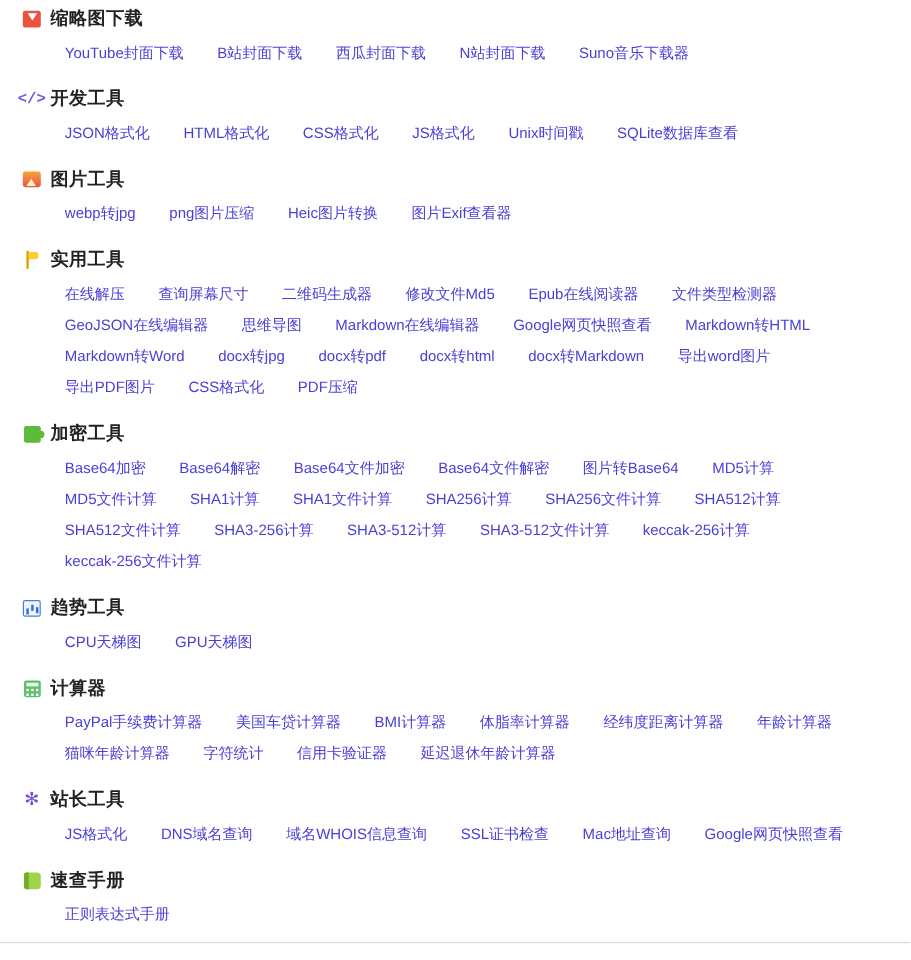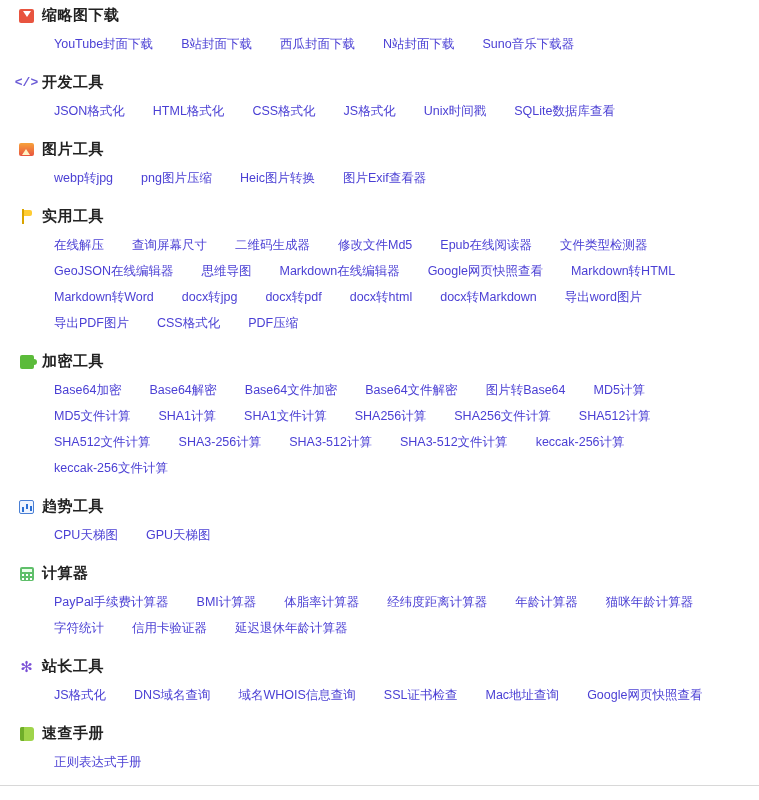--- a/index.html
+++ b/index.html
@@ -310,20 +310,21 @@
       </div>
       <div class="section">
         <div class="section-header">
           <span class="sec-icon">
             <span class="ic-calc"></span>
           </span>
           <span class="section-title">计算器</span>
         </div>
         <div class="links">
           <a class="link" href="#">PayPal手续费计算器</a>
+          <a class="link" href="#">美国车贷计算器</a>
           <a class="link" href="#">BMI计算器</a>
           <a class="link" href="#">体脂率计算器</a>
           <a class="link" href="#">经纬度距离计算器</a>
           <a class="link" href="#">年龄计算器</a>
           <a class="link" href="#">猫咪年龄计算器</a>
           <a class="link" href="#">字符统计</a>
           <a class="link" href="#">信用卡验证器</a>
           <a class="link" href="#">延迟退休年龄计算器</a>
         </div>
       </div>

